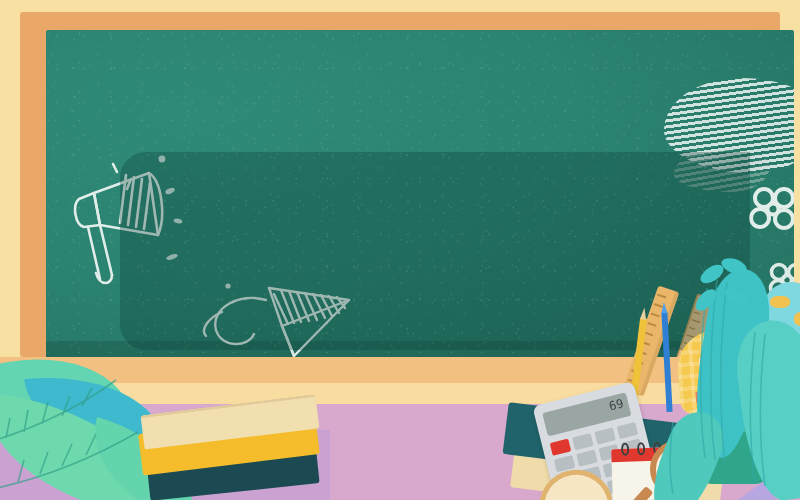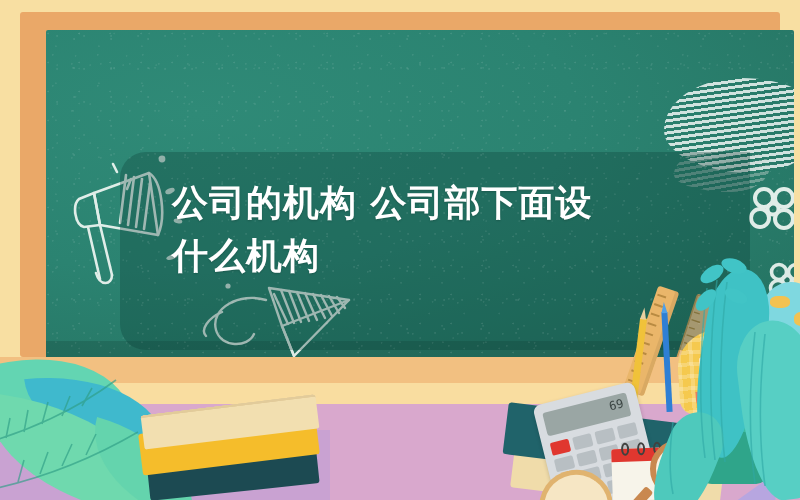--- a/index.html
+++ b/index.html
@@ -251,21 +251,20 @@
           <path d="M78 34 C64 40 56 52 62 58"></path>
         </g>
         <circle cx="84" cy="8" r="2.6" fill="#eef6f2" opacity=".85"></circle>
       </svg>
 
       <div class="overlay-panel" style="left:74px; top:122px; width:630px; height:198px;"></div>
 
     </div>
   </div>
 
-  <div class="title"><span>公司的机构 公司部下面设</span><br><span>什么机构</span></div>
 
   <div class="desk-tan"></div>
   <div class="desk-cream"></div>
   <div class="desk-pink"></div>
   <div class="desk-lav"></div>
 
   <div class="leaf leaf-mint-1"></div>
   <div class="leaf leaf-blue-1"></div>
   <div class="leaf leaf-mint-2"></div>
   <div class="leaf leaf-mint-3"></div>

